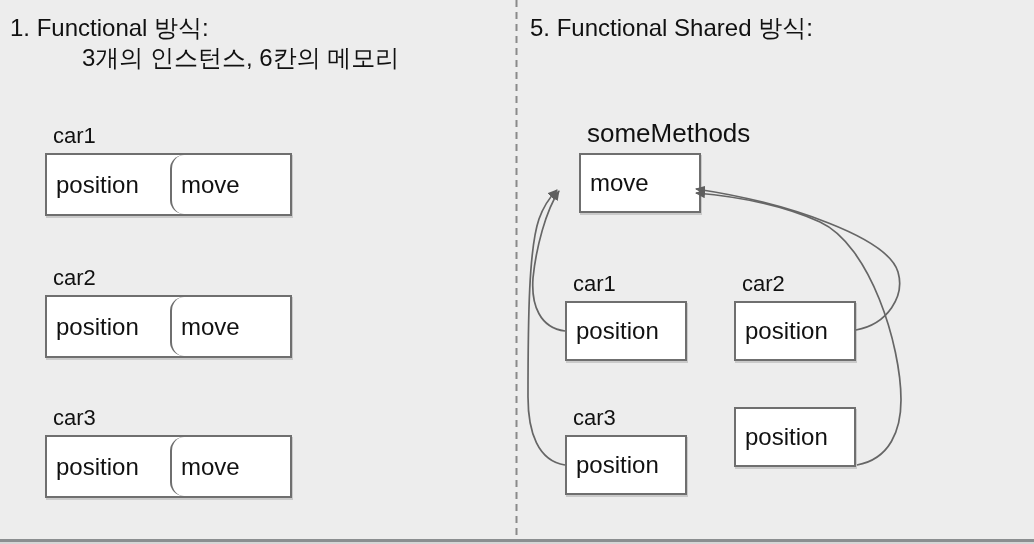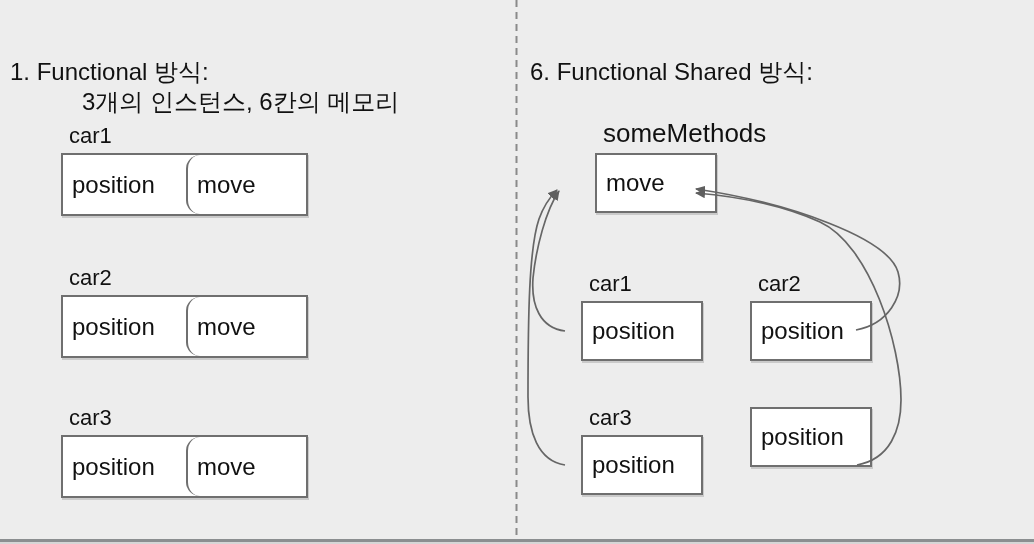--- a/index.html
+++ b/index.html
@@ -21,27 +21,25 @@
     width: 1034px; height: 544px;
     pointer-events: none;
     z-index: 3;
   }
   .panel-title {
     position: absolute;
     font-size: 24px;
     line-height: 30px;
     white-space: nowrap;
     z-index: 1;
-    margin-top: 44px;
   }
   .panel-title .subtitle { padding-left: 72px; text-align: right; }
   .block {
     position: absolute;
     z-index: 2;
-    margin-left: 16px;
   }
   .block .label {
     font-size: 22px;
     line-height: 22px;
     height: 22px;
     margin-bottom: 6px;
     padding-left: 8px;
     white-space: nowrap;
   }
   .block .label.big {
@@ -101,21 +99,21 @@
 
   <div class="block" style="left:45px; top:407px;">
     <div class="label">car3</div>
     <div class="membox double">
       <div class="cell first">position</div>
       <div class="cell second">move</div>
     </div>
   </div>
 
   <div class="panel-title" style="left:530px; top:13px;">
-    <div>6. Functional Shared 방식:</div>
+    <div>5. Functional Shared 방식:</div>
   </div>
 
   <div class="block" style="left:579px; top:122px;">
     <div class="label big" style="margin-bottom:9px;">someMethods</div>
     <div class="membox single">
       <div class="cell">move</div>
     </div>
   </div>
 
   <div class="block" style="left:565px; top:273px;">

